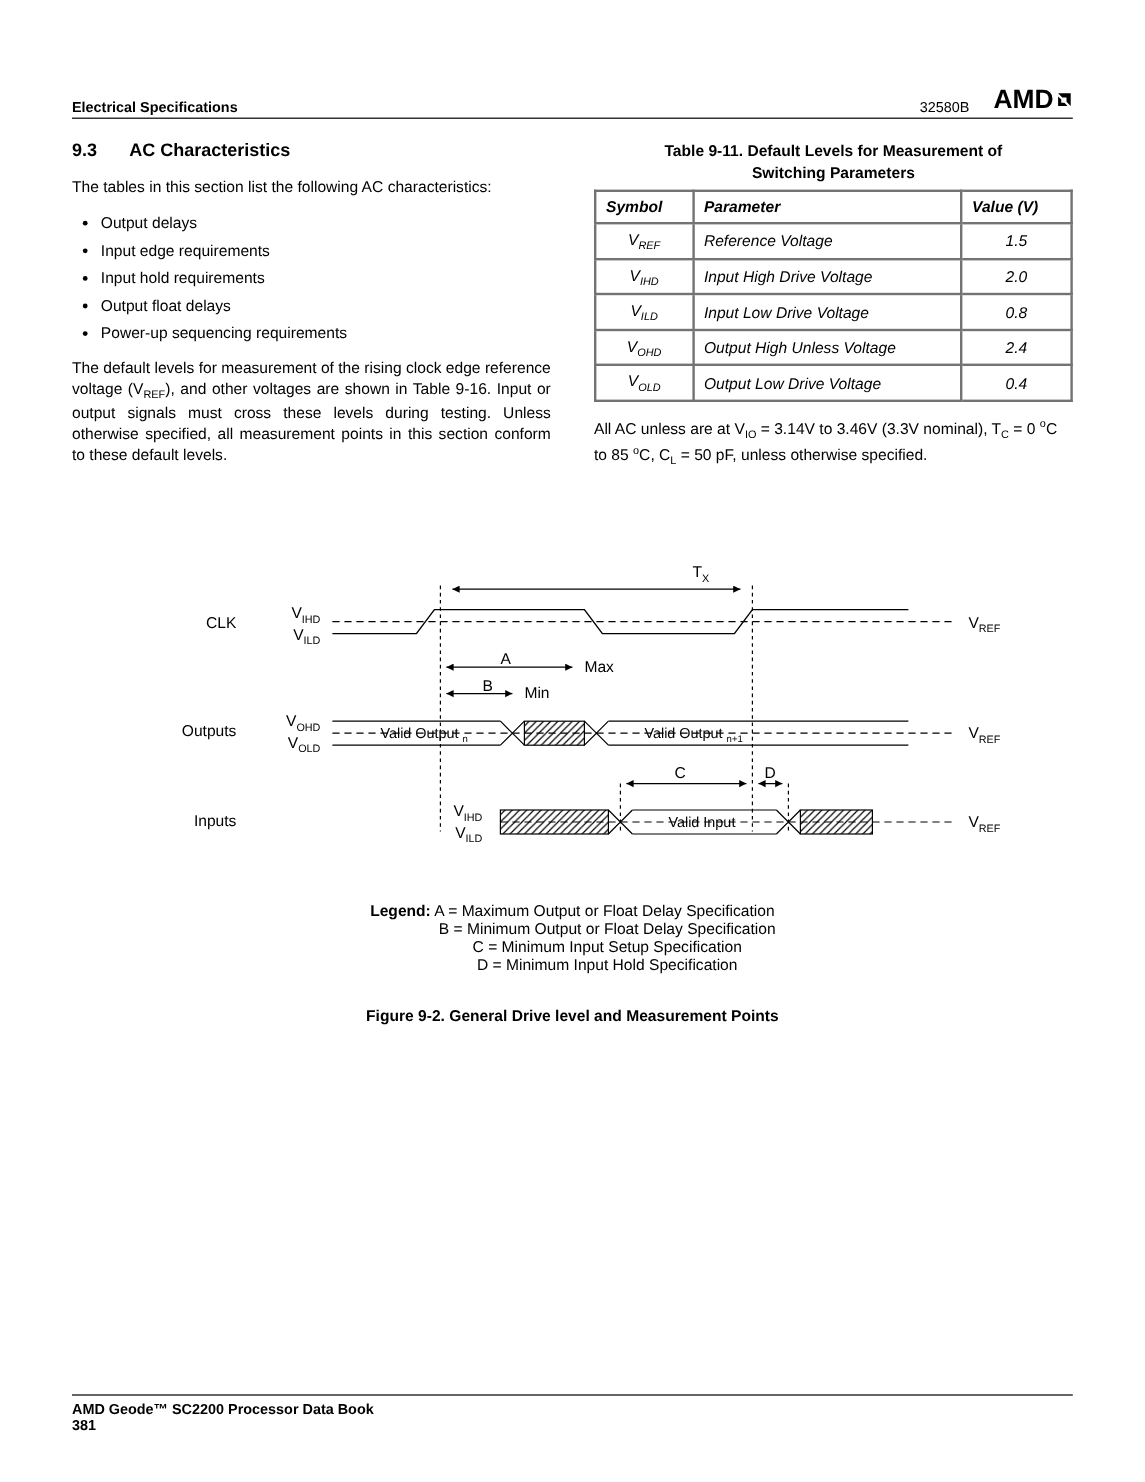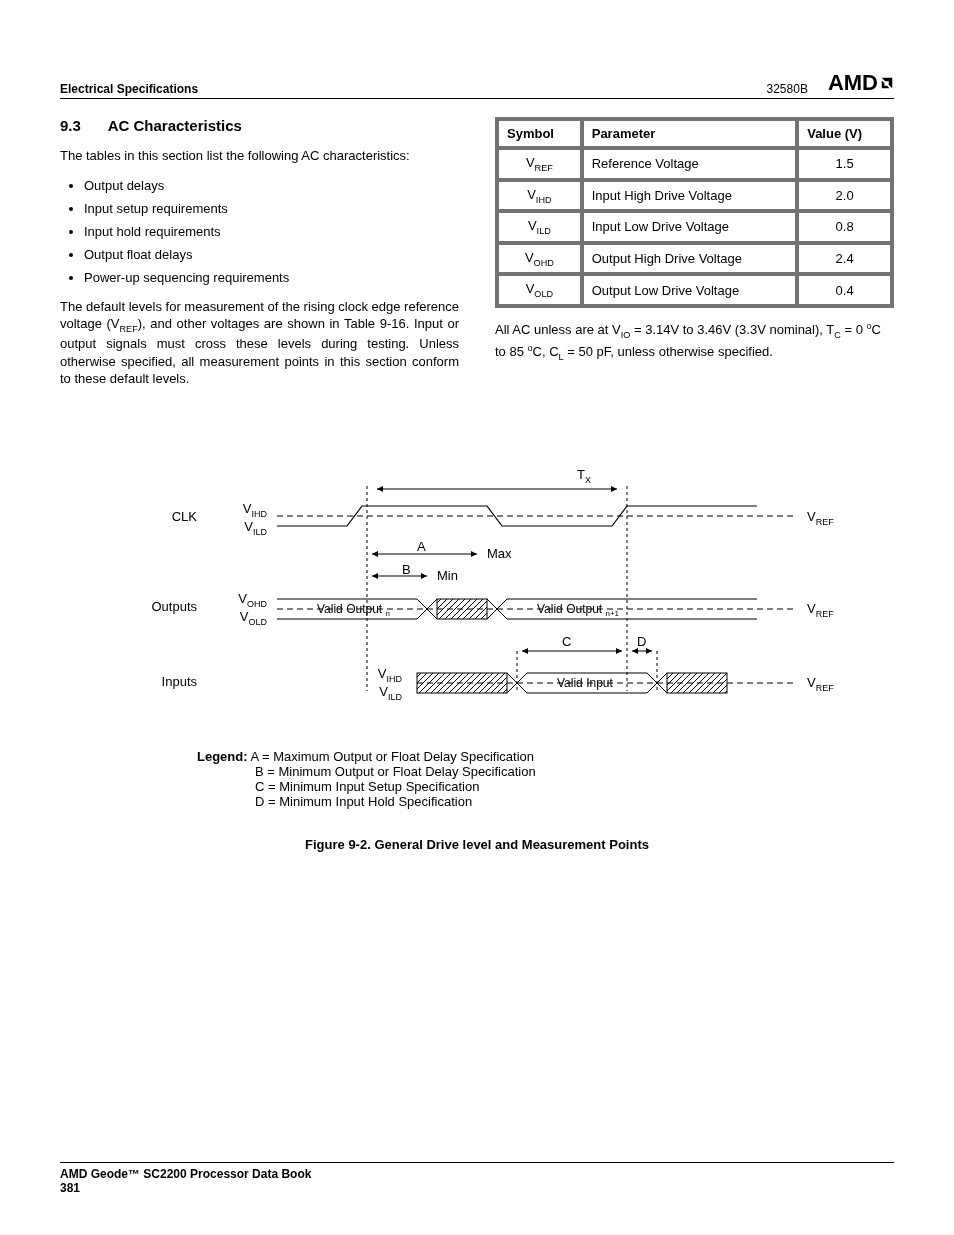--- a/index.html
+++ b/index.html
@@ -62,38 +62,39 @@
   .body-text { font-size: 13px; line-height: 1.35; text-align: justify; }
   ul.bullets { margin: 8px 0 8px 0; padding-left: 24px; }
   ul.bullets li { margin-bottom: 8px; font-size: 13px; }
   .table-caption { font-weight: bold; font-size: 13px; text-align: center; line-height: 1.35; margin-bottom: 6px; }
   table.data {
     border-collapse: collapse;
     width: 100%;
     font-size: 13px;
   }
   table.data th, table.data td {
-    border: 4px solid #737373;
+    border: 2px solid #737373;
     padding: 5px 8px;
+    font-style: italic;
   }
   table.data th { text-align: left; font-weight: bold; }
   table.data td.sym { text-align: center; }
   table.data td.val { text-align: center; }
   sub { font-size: 0.7em; vertical-align: sub; }
   sup { font-size: 0.7em; vertical-align: super; }
   .note { font-size: 13px; line-height: 1.4; margin-top: 12px; }
   .figure {
     margin-top: 60px;
     text-align: center;
   }
   .figure svg { display: block; margin: 0 auto; }
   .legend-block {
     margin: 28px auto 0 auto;
     font-size: 13px;
-    text-align: left;
+    text-align: center;
     width: 560px;
   }
   .legend-block .lead { font-weight: bold; }
   .legend-line { margin-left: 58px; }
   .fig-caption {
     font-weight: bold;
     text-align: center;
     font-size: 13px;
     margin-top: 28px;
   }
@@ -118,31 +119,35 @@
 
   <div class="columns">
     <div class="col">
       <h2 class="section-title">
         <span class="num">9.3</span>
         <span>AC Characteristics</span>
       </h2>
       <p class="body-text">The tables in this section list the following AC characteristics:</p>
       <ul class="bullets">
         <li>Output delays</li>
-        <li>Input setup requirements</li>
+        <li>Input edge requirements</li>
         <li>Input hold requirements</li>
         <li>Output float delays</li>
         <li>Power-up sequencing requirements</li>
       </ul>
       <p class="body-text">
         <span>The default levels for measurement of the rising clock edge reference voltage (V</span><sub>REF</sub><span>), and other voltages are shown in Table 9-16. Input or output signals must cross these levels during testing. Unless otherwise specified, all measurement points in this section conform to these default levels.</span>
       </p>
     </div>
 
     <div class="col">
+      <div class="table-caption">
+        <span>Table 9-11.  Default Levels for Measurement of</span><br>
+        <span>Switching Parameters</span>
+      </div>
       <table class="data">
         <thead>
           <tr>
             <th>Symbol</th>
             <th>Parameter</th>
             <th>Value (V)</th>
           </tr>
         </thead>
         <tbody>
           <tr>
@@ -155,21 +160,21 @@
             <td>Input High Drive Voltage</td>
             <td class="val">2.0</td>
           </tr>
           <tr>
             <td class="sym"><span>V</span><sub>ILD</sub></td>
             <td>Input Low Drive Voltage</td>
             <td class="val">0.8</td>
           </tr>
           <tr>
             <td class="sym"><span>V</span><sub>OHD</sub></td>
-            <td>Output High Drive Voltage</td>
+            <td>Output High Unless Voltage</td>
             <td class="val">2.4</td>
           </tr>
           <tr>
             <td class="sym"><span>V</span><sub>OLD</sub></td>
             <td>Output Low Drive Voltage</td>
             <td class="val">0.4</td>
           </tr>
         </tbody>
       </table>
       <p class="note">

